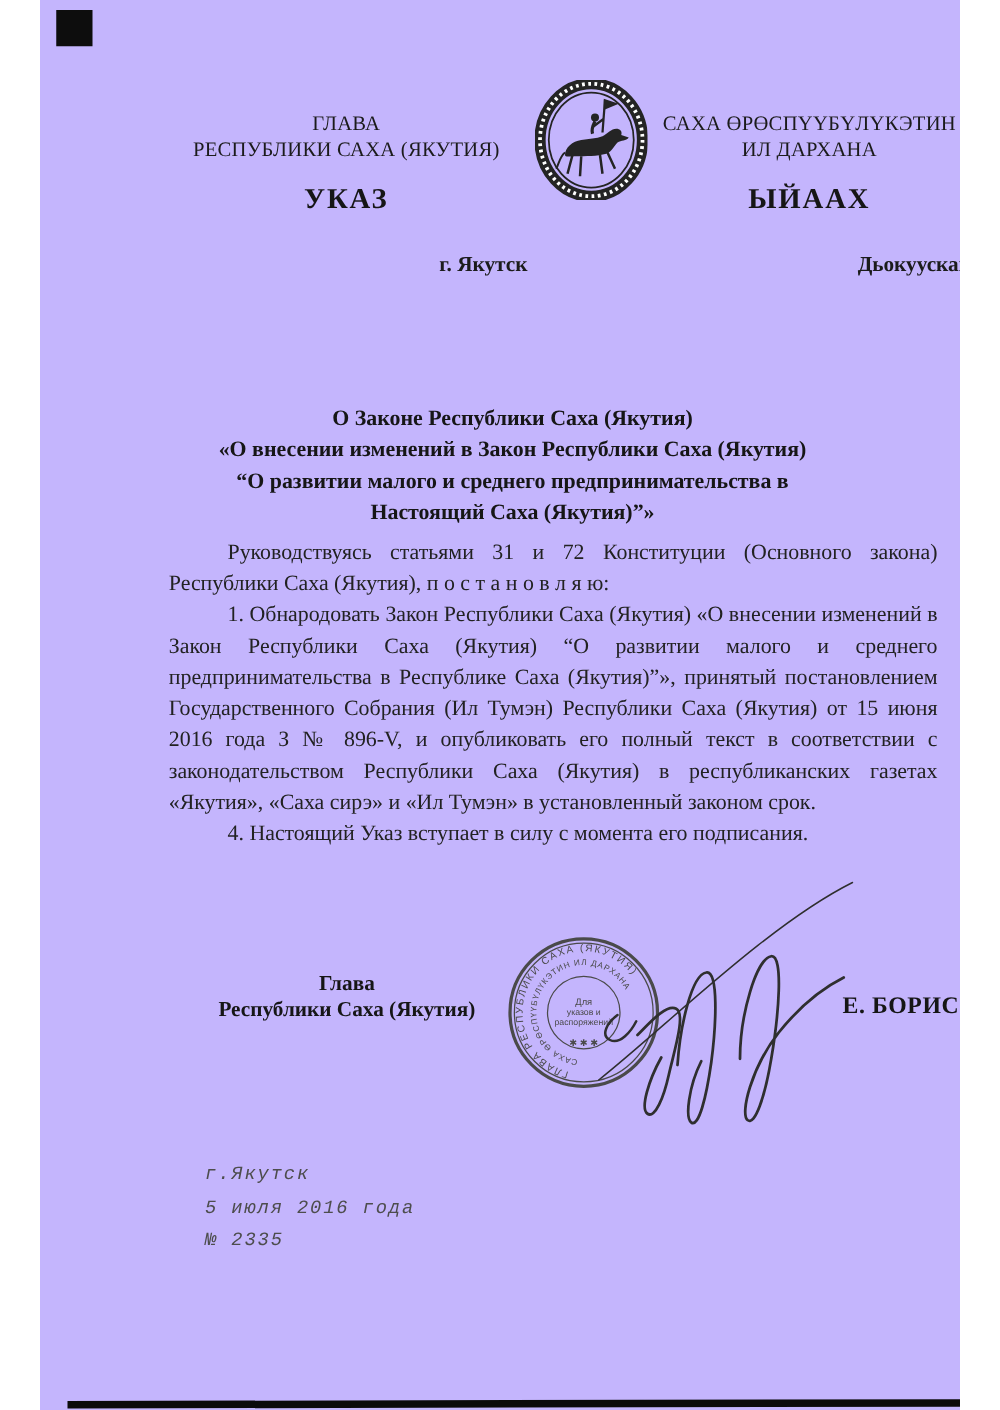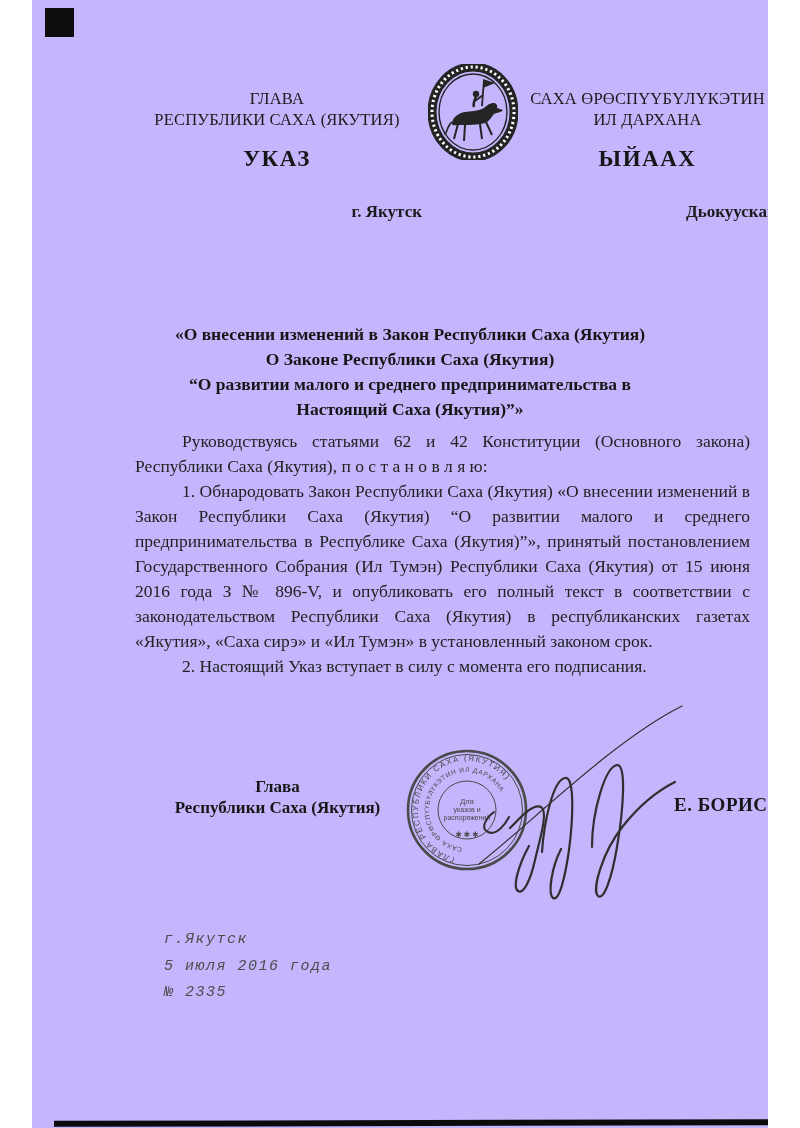--- a/index.html
+++ b/index.html
@@ -90,30 +90,30 @@
     <div>ИЛ ДАРХАНА</div>
   </div>
 
   <div class="abs doc-type doc-type-left center">УКАЗ</div>
   <div class="abs doc-type doc-type-right center">ЫЙААХ</div>
 
   <div class="abs place-line place-left center">г. Якутск</div>
   <div class="abs place-line place-right center">Дьокуускай к.</div>
 
   <div class="abs decree-title center">
+    <div>О Законе Республики Саха (Якутия)</div>
     <div>«О внесении изменений в Закон Республики Саха (Якутия)</div>
-    <div>О Законе Республики Саха (Якутия)</div>
     <div>“О развитии малого и среднего предпринимательства в</div>
     <div>Настоящий Саха (Якутия)”»</div>
   </div>
 
   <div class="abs body-text">
-    <p>Руководствуясь статьями 62 и 42 Конституции (Основного закона) Республики Саха (Якутия), п о с т а н о в л я ю:</p>
+    <p>Руководствуясь статьями 31 и 72 Конституции (Основного закона) Республики Саха (Якутия), п о с т а н о в л я ю:</p>
     <p>1. Обнародовать Закон Республики Саха (Якутия) «О внесении изменений в Закон Республики Саха (Якутия) “О развитии малого и среднего предпринимательства в Республике Саха (Якутия)”», принятый постановлением Государственного Собрания (Ил Тумэн) Республики Саха (Якутия) от 15 июня 2016 года З № 896-V, и опубликовать его полный текст в соответствии с законодательством Республики Саха (Якутия) в республиканских газетах «Якутия», «Саха сирэ» и «Ил Тумэн» в установленный законом срок.</p>
-    <p>2. Настоящий Указ вступает в силу с момента его подписания.</p>
+    <p>4. Настоящий Указ вступает в силу с момента его подписания.</p>
   </div>
 
   <div class="abs signer-title center">
     <div>Глава</div>
     <div>Республики Саха (Якутия)</div>
   </div>
 
   <svg class="abs stamp" viewBox="0 0 126 126">
     <defs>
       <path id="stampOuterPath" d="M 63,112 A 49,49 0 1,1 63.05,112"></path>

